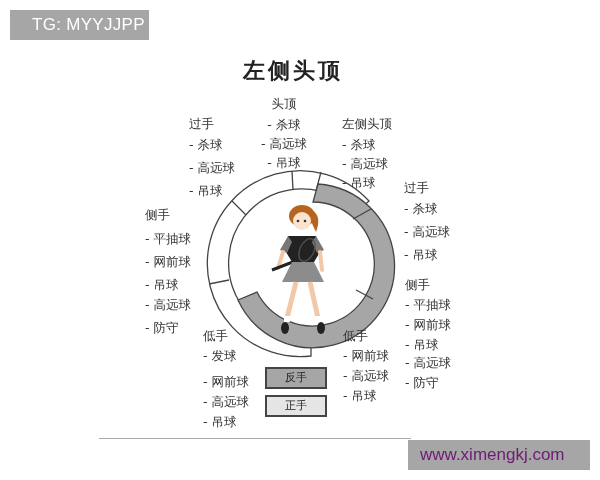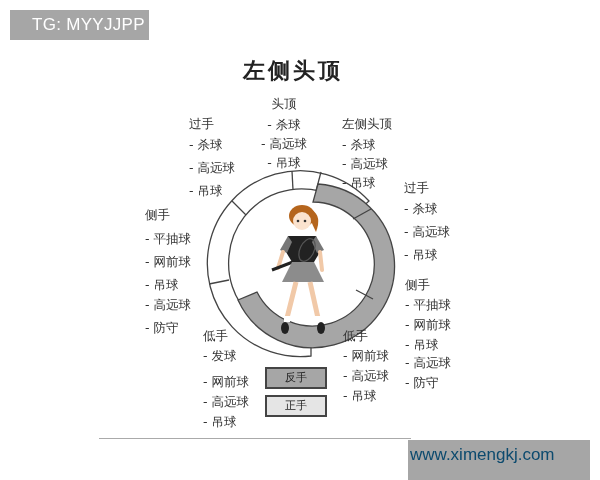--- a/index.html
+++ b/index.html
@@ -6,23 +6,23 @@
     body {
       width: 600px; height: 480px; background: #ffffff; position: relative; overflow: hidden;
       font-family: "DejaVu Sans", "Liberation Sans", sans-serif; color: #333333;
     }
     .wm-top {
       position: absolute; left: 10px; top: 10px; width: 139px; height: 30px;
       background: #a6a6a6; color: #ffffff; font-family: "Liberation Sans", sans-serif;
       font-size: 17px; line-height: 30px; padding-left: 22px; box-sizing: border-box; letter-spacing: 0.3px;
     }
     .wm-bottom {
-      position: absolute; left: 408px; top: 440px; width: 182px; height: 40px;
-      background: #a6a6a6; color: #0c4a6e; font-family: "Liberation Sans", sans-serif;
-      font-size: 17px; line-height: 30px; padding-left: 2px; box-sizing: border-box;
+      position: absolute; left: 408px; top: 440px; width: 182px; height: 30px;
+      background: #a6a6a6; color: #701a75; font-family: "Liberation Sans", sans-serif;
+      font-size: 17px; line-height: 30px; padding-left: 12px; box-sizing: border-box;
     }
     .title {
       position: absolute; left: 243px; top: 56px; font-size: 22px; font-weight: bold;
       letter-spacing: 3px; color: #222222;
     }
     .group { position: absolute; font-size: 12.5px; color: #333333; }
     .group .head { display: block; margin-bottom: 4px; }
     .group .item { display: block; }
     .item::before { content: "- "; }
     .rule {

